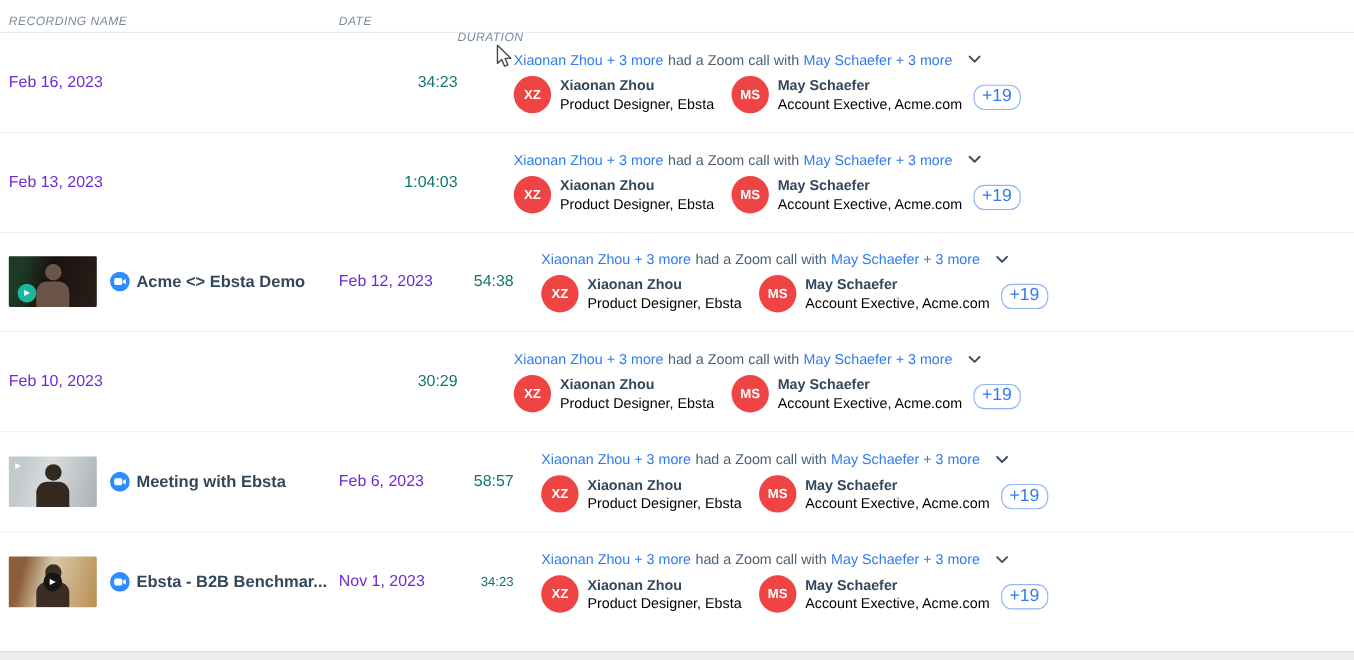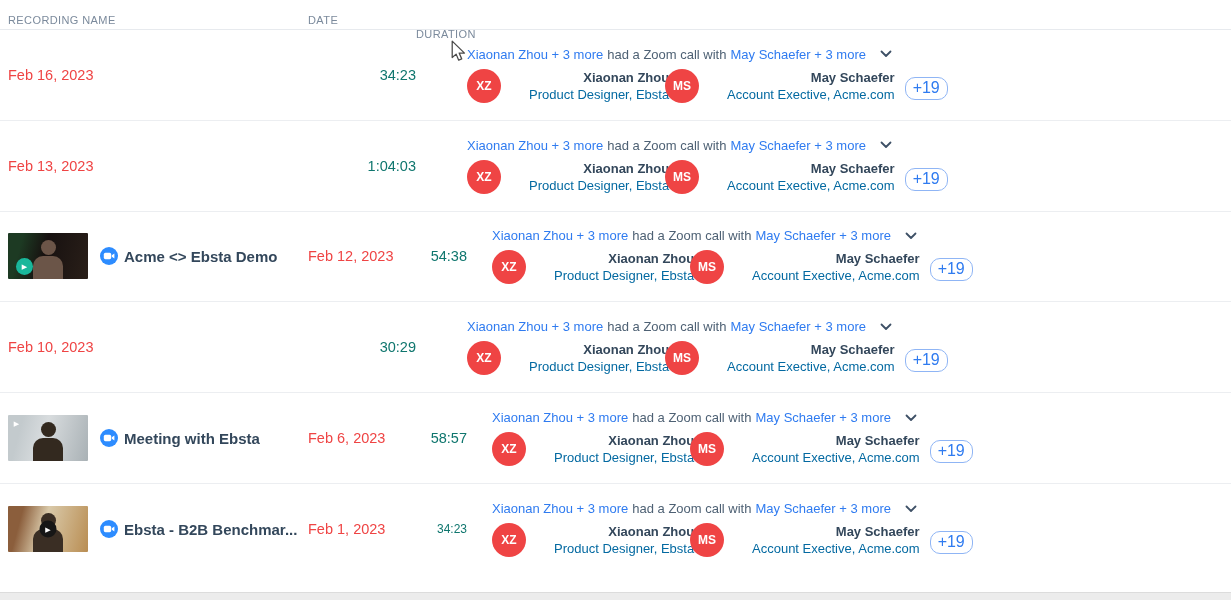--- a/index.html
+++ b/index.html
@@ -6,21 +6,21 @@
   html,body { width:1231px; height:600px; overflow:hidden; background:#fff;
     font-family:"Liberation Sans", sans-serif; }
   .app { position:relative; width:1231px; height:600px; background:#fff; }
 
   
   .thead {
     display:grid; grid-template-columns:300px 108px 51px 25px 1fr;
     height:30px; align-items:center; padding-left:8px;
     border-bottom:1px solid #e7eaee;
   }
-  .thead .col { font-size:11px; letter-spacing:.4px; color:#7b8a9c; font-weight:400; }
+  .thead .col { font-size:11px; letter-spacing:.4px; color:#7b8a9c; font-weight:400;font-style:italic; }
   .thead .col.dur { text-align:right;margin-top:28px; }
 
   
   .rows { display:flex; flex-direction:column; }
   .row {
     display:grid; grid-template-columns:300px 108px 51px 25px 1fr;
     height:90.8px; align-items:center; padding-left:8px;
     border-bottom:1px solid #eceef1;
   }
   .row:last-child { border-bottom:none; }
@@ -40,41 +40,41 @@
     display:flex; align-items:center; justify-content:center;
     color:#fff; font-size:7px; line-height:1; cursor:pointer;
   }
   .play.center { left:50%; top:50%; transform:translate(-50%,-50%); }
   .play.bottom-left { left:8px; bottom:4px; }
 
   .cam { display:inline-flex; margin:0 6px 0 12px; flex:none; }
   .title { font-size:15px; font-weight:700; color:#33475b; cursor:pointer;
     white-space:nowrap; }
 
-  .date-cell  { font-size:14.5px; color:#ef4444; }
+  .date-cell  { font-size:14.5px; color:#6d28d9; }
   .dur-cell   { font-size:14.5px; color:#0f766e; text-align:right; }
   .dur-cell.small { font-size:12px; }
 
   
   .part-cell { display:flex; flex-direction:column; justify-content:center; }
   .summary { font-size:13px; color:#4e6174; display:flex; align-items:center;
     margin-bottom:7px; white-space:nowrap; }
   .summary .link { color:#2f7bf0; cursor:pointer;text-align:right; }
   .summary .mid { margin:0 4px; }
   .chev { margin-left:14px; display:inline-flex; cursor:pointer; }
 
   .people { display:flex; align-items:center; }
   .person { display:flex; align-items:center; flex:none; }
   .person.first { width:198px; }
   .avatar { width:34px; height:34px; border-radius:50%; background:#ef4444;
     color:#fff; font-size:12px; font-weight:700;
     display:flex; align-items:center; justify-content:center; flex:none; }
-  .ptxt { margin-left:28px;text-align:right; }
+  .ptxt { margin-left:8px; }
   .pname { font-size:13px; font-weight:700; color:#33475b; line-height:17px; }
-  .prole { font-size:13px; color:#0369a1; line-height:17px; white-space:nowrap; }
+  .prole { font-size:13px; color:#000000; line-height:17px; white-space:nowrap; }
   .badge {
     margin-left:10px; align-self:flex-end; margin-bottom:3px;
     border:1px solid #8fb5f5; color:#2f7bf0; font-size:16px;
     padding:1px 7px 2px; border-radius:10px; cursor:pointer; background:#fff;
   }
 
   
   .hscroll {
     position:absolute; left:0; bottom:0; width:100%; height:8px;
     background:#ececec; border-top:1px solid #dcdcdc;
@@ -313,21 +313,21 @@
         </div>
         <span class="cam">
           <svg width="18" height="18" viewBox="0 0 18 18">
             <circle cx="9" cy="9" r="9" fill="#2d8cff"></circle>
             <rect x="3.8" y="5.8" width="7.4" height="6.4" rx="1.6" fill="#ffffff"></rect>
             <path d="M11.8 8.2 L14.4 6.4 L14.4 11.6 L11.8 9.8 Z" fill="#ffffff"></path>
           </svg>
         </span>
         <span class="title">Ebsta - B2B Benchmar...</span>
       </div>
-      <div class="date-cell">Feb 1, 2023</div>
+      <div class="date-cell">Nov 1, 2023</div>
       <div class="dur-cell small">34:23</div>
       <div></div>
       <div class="part-cell">
         <div class="summary">
           <span class="link">Xiaonan Zhou + 3 more</span>
           <span class="mid">had a Zoom call with</span>
           <span class="link">May Schaefer + 3 more</span>
           <span class="chev">
             <svg width="12" height="8" viewBox="0 0 12 8">
               <path d="M1.5 1.5 L6 6 L10.5 1.5" stroke="#3e5066" stroke-width="1.8" fill="none" stroke-linecap="round" stroke-linejoin="round"></path>

